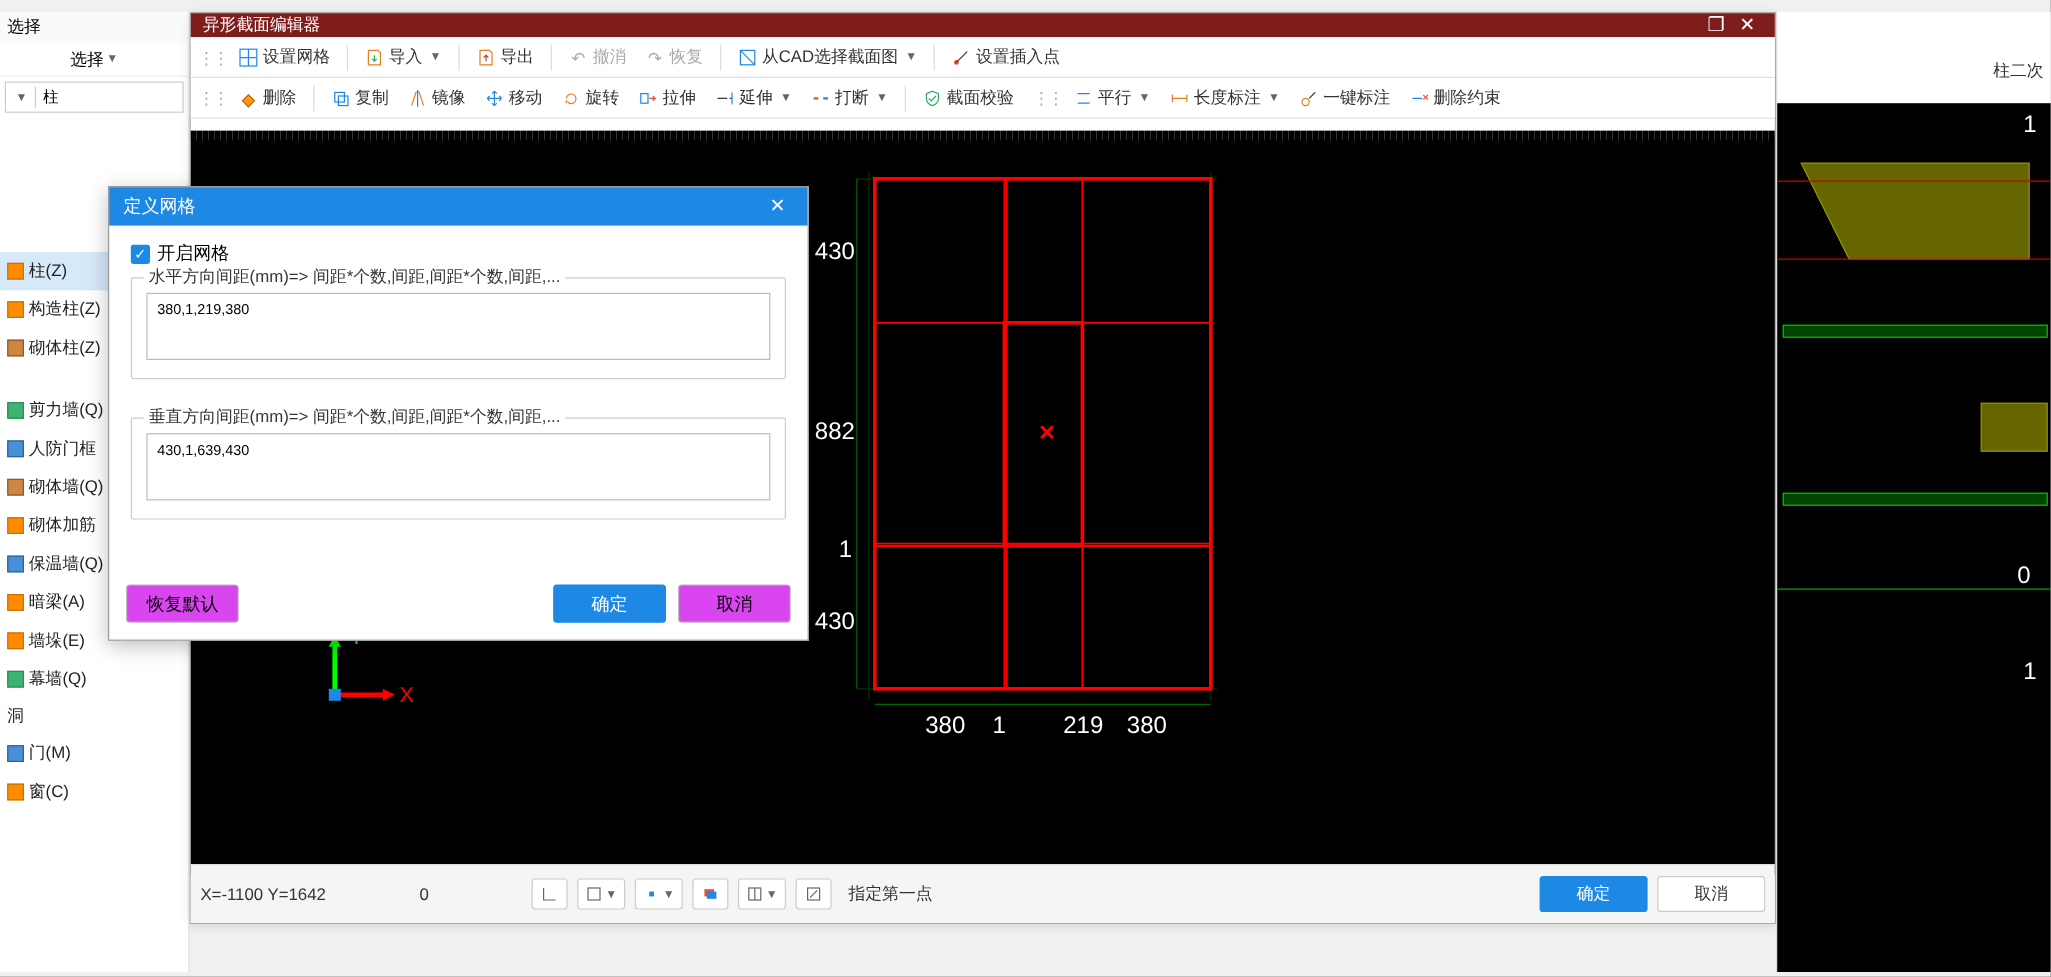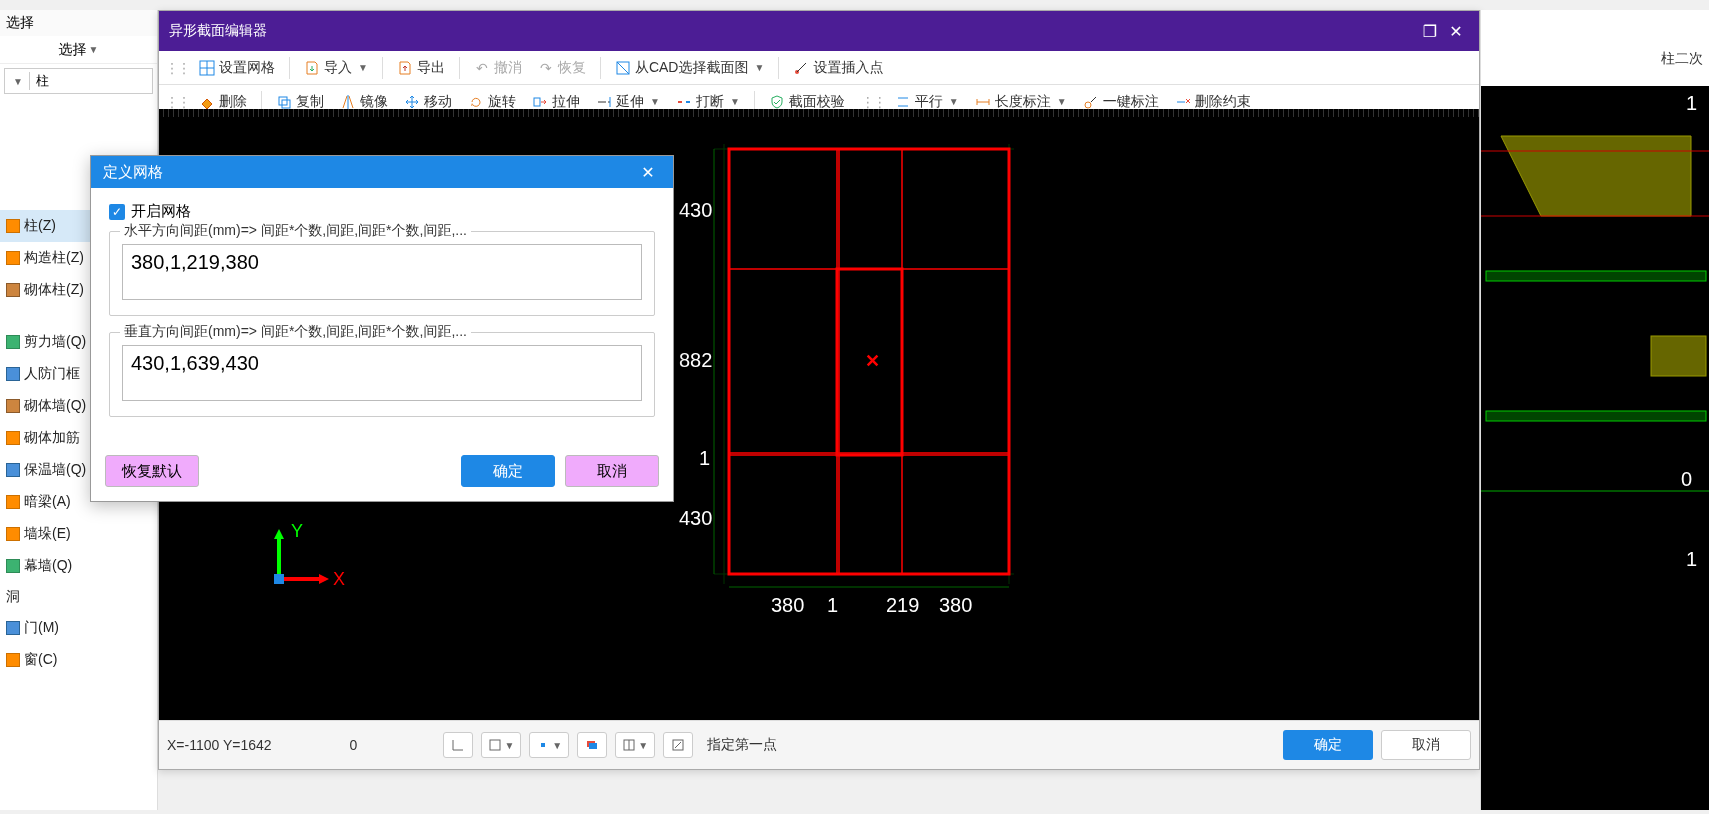--- a/index.html
+++ b/index.html
@@ -12,21 +12,21 @@
 .lp-tree{padding:2px 0;}
 .lp-item{display:flex;align-items:center;height:32px;padding:0 6px;font-size:14px;color:#222;gap:4px;cursor:default;}
 .lp-item.sel{background:#d6e9f8;}
 .lp-item .ic{width:14px;height:14px;background:#e6b800;border:1px solid #b8860b;}
 .lp-item .ic.green{background:#3cb371;border-color:#2e8b57;}
 .lp-item .ic.blue{background:#4a90d9;border-color:#2a6496;}
 .lp-item .ic.orange{background:#ff8c00;border-color:#cc7000;}
 .lp-item .ic.brick{background:#cd853f;border-color:#8b5a2b;}
 .lp-cat{padding:4px 6px;font-size:14px;color:#222;}
 .editor-window{position:absolute;left:158px;top:10px;width:1322px;height:760px;background:#fff;border:1px solid #aaa;box-shadow:0 2px 8px rgba(0,0,0,0.15);}
-.ew-title{height:40px;background:#4c1d95;color:#fff;display:flex;align-items:center;padding:0 10px;font-size:14px;}
+.ew-title{height:20px;background:#7f1d1d;color:#fff;display:flex;align-items:center;padding:0 10px;font-size:14px;}
 .ew-title .sp{flex:1;}
 .win-btn{width:26px;height:20px;display:inline-flex;align-items:center;justify-content:center;color:#fff;font-size:16px;cursor:default;}
 .ew-toolbar{height:34px;background:#fff;border-bottom:1px solid #e0e0e0;display:flex;align-items:center;padding:0 6px;gap:4px;font-size:14px;color:#333;}
 .ew-toolbar .grip{color:#aaa;letter-spacing:-2px;}
 .tb-btn{display:inline-flex;align-items:center;gap:4px;padding:2px 6px;border-radius:2px;}
 .tb-btn .ic{width:16px;height:16px;display:inline-flex;align-items:center;justify-content:center;}
 .tb-sep{width:1px;height:22px;background:#ddd;margin:0 4px;}
 .dd{font-size:10px;color:#666;margin-left:2px;}
 .canvas{position:absolute;left:0;top:98px;right:0;bottom:40px;background:#000;}
 .canvas .ruler-top{position:absolute;left:0;top:0;right:0;height:8px;background:repeating-linear-gradient(to right,#000,#000 4px,#333 4px,#333 5px);}
@@ -37,26 +37,26 @@
 .bb-btn-wide{padding:0 6px;width:auto;}
 .bb-main-btn{min-width:90px;height:30px;border-radius:3px;display:inline-flex;align-items:center;justify-content:center;}
 .bb-ok{background:#1e88e5;color:#fff;}
 .bb-cancel{background:#fff;border:1px solid #ccc;color:#333;}
 .dlg{position:absolute;left:90px;top:155px;width:584px;background:#fff;border:1px solid #999;box-shadow:0 4px 16px rgba(0,0,0,0.25);}
 .dlg-title{height:32px;background:#1e88e5;color:#fff;display:flex;align-items:center;padding:0 12px;font-size:15px;}
 .dlg-title .sp{flex:1;}
 .dlg-body{padding:14px 18px;}
 .chk{display:flex;align-items:center;gap:6px;margin-bottom:10px;font-size:15px;}
 .chk .box{width:16px;height:16px;background:#1e88e5;border-radius:2px;display:inline-flex;align-items:center;justify-content:center;color:#fff;font-size:12px;}
-.fieldset{border:1px solid #ccc;border-radius:2px;padding:12px;margin-bottom:16px;position:relative;}
+.fieldset{border:1px solid #ccc;border-radius:2px;padding:12px;margin-bottom:32px;position:relative;}
 .fieldset .legend{position:absolute;top:-10px;left:10px;background:#fff;padding:0 4px;font-size:14px;color:#333;}
-.fieldset textarea{width:100%;height:56px;border:1px solid #bbb;padding:6px 8px;font-size:20px;font-family:inherit;resize:none;}
+.fieldset textarea{width:100%;height:56px;border:1px solid #bbb;padding:6px 8px;font-size:12px;font-family:inherit;resize:none;}
 .dlg-btns{display:flex;align-items:center;padding:8px 14px 14px;gap:10px;}
 .dlg-btns .sp{flex:1;}
-.dlg-btn{min-width:94px;height:32px;border:1px solid #bbb;background:#f0abfc;border-radius:3px;font-size:15px;display:inline-flex;align-items:center;justify-content:center;}
+.dlg-btn{min-width:94px;height:32px;border:1px solid #bbb;background:#d946ef;border-radius:3px;font-size:15px;display:inline-flex;align-items:center;justify-content:center;}
 .dlg-btn.primary{background:#1e88e5;color:#fff;border-color:#1e88e5;}
 .right-strip{position:absolute;right:0;top:10px;width:229px;height:800px;background:#fff;border-left:1px solid #ddd;}
 .right-tab{padding:10px 8px;font-size:14px;color:#333;}
 .right-canvas{position:absolute;top:76px;left:0;right:0;bottom:0;background:#000;}
 svg{display:block;}
 </style>
 </head>
 <body>
 
 <div class="left-panel">

